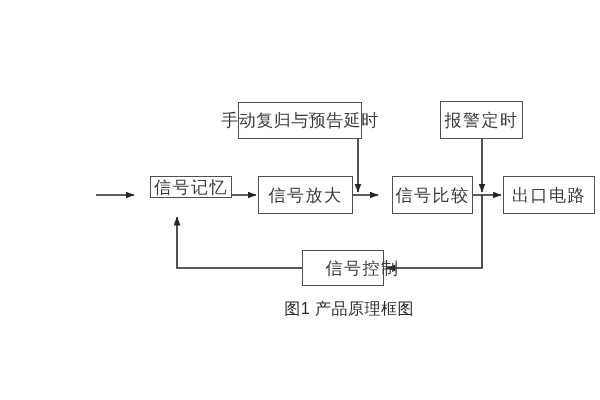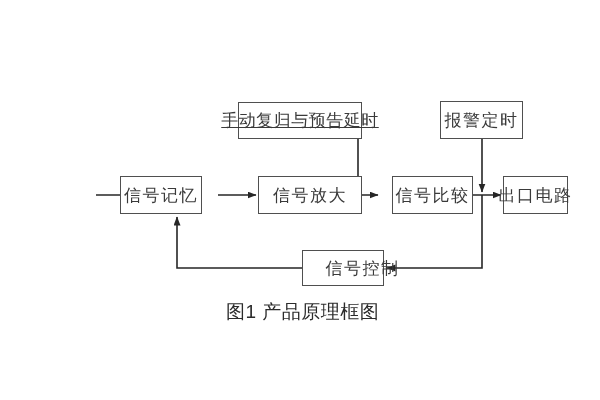--- a/index.html
+++ b/index.html
@@ -31,44 +31,44 @@
     justify-content:center;
     font-size:17px;
     color:var(--box-text);
     letter-spacing:1.5px;
     white-space:nowrap;
     z-index:2;
   }
   .node.wide{letter-spacing:0.5px;}
   
   .n-formation{left:13px;top:176px;width:83px;height:38px;}
-  .n-memory   {left:120px;top:176px;width:82px;height:38px;}
-  .n-amplify  {left:258px;top:176px;width:104px;height:38px;}
+  .n-memory   {left:150px;top:176px;width:82px;height:22px;}
+  .n-amplify  {left:258px;top:176px;width:95px;height:38px;}
   .n-compare  {left:380px;top:176px;width:81px;height:38px;margin-left:12px;}
-  .n-outlet   {left:503px;top:176px;width:65px;height:38px;}
+  .n-outlet   {left:503px;top:176px;width:92px;height:38px;}
   
-  .n-manual   {left:238px;top:102px;width:124px;height:37px;text-decoration:underline;}
+  .n-manual   {left:238px;top:102px;width:124px;height:37px;}
   .n-alarm    {left:440px;top:101px;width:83px;height:38px;text-align:center;}
   
   .n-control  {left:302px;top:250px;width:82px;height:36px;padding-left:39px;}
 
   #wires{
     position:absolute;left:0;top:0;width:600px;height:400px;
     z-index:1;pointer-events:none;
   }
   .conn{
     stroke:var(--line);
     stroke-width:1.6;
     fill:none;
   }
   .caption{
     position:absolute;
-    left:226px;top:299px;width:200px;
-    text-align:left;
-    font-size:19px;
+    left:214px;top:299px;width:200px;
+    text-align:right;
+    font-size:16px;
     letter-spacing:0.5px;
     color:var(--caption-text);
     z-index:2;
   }
 </style>
 </head>
 <body>
 
 <div id="canvas">
 

